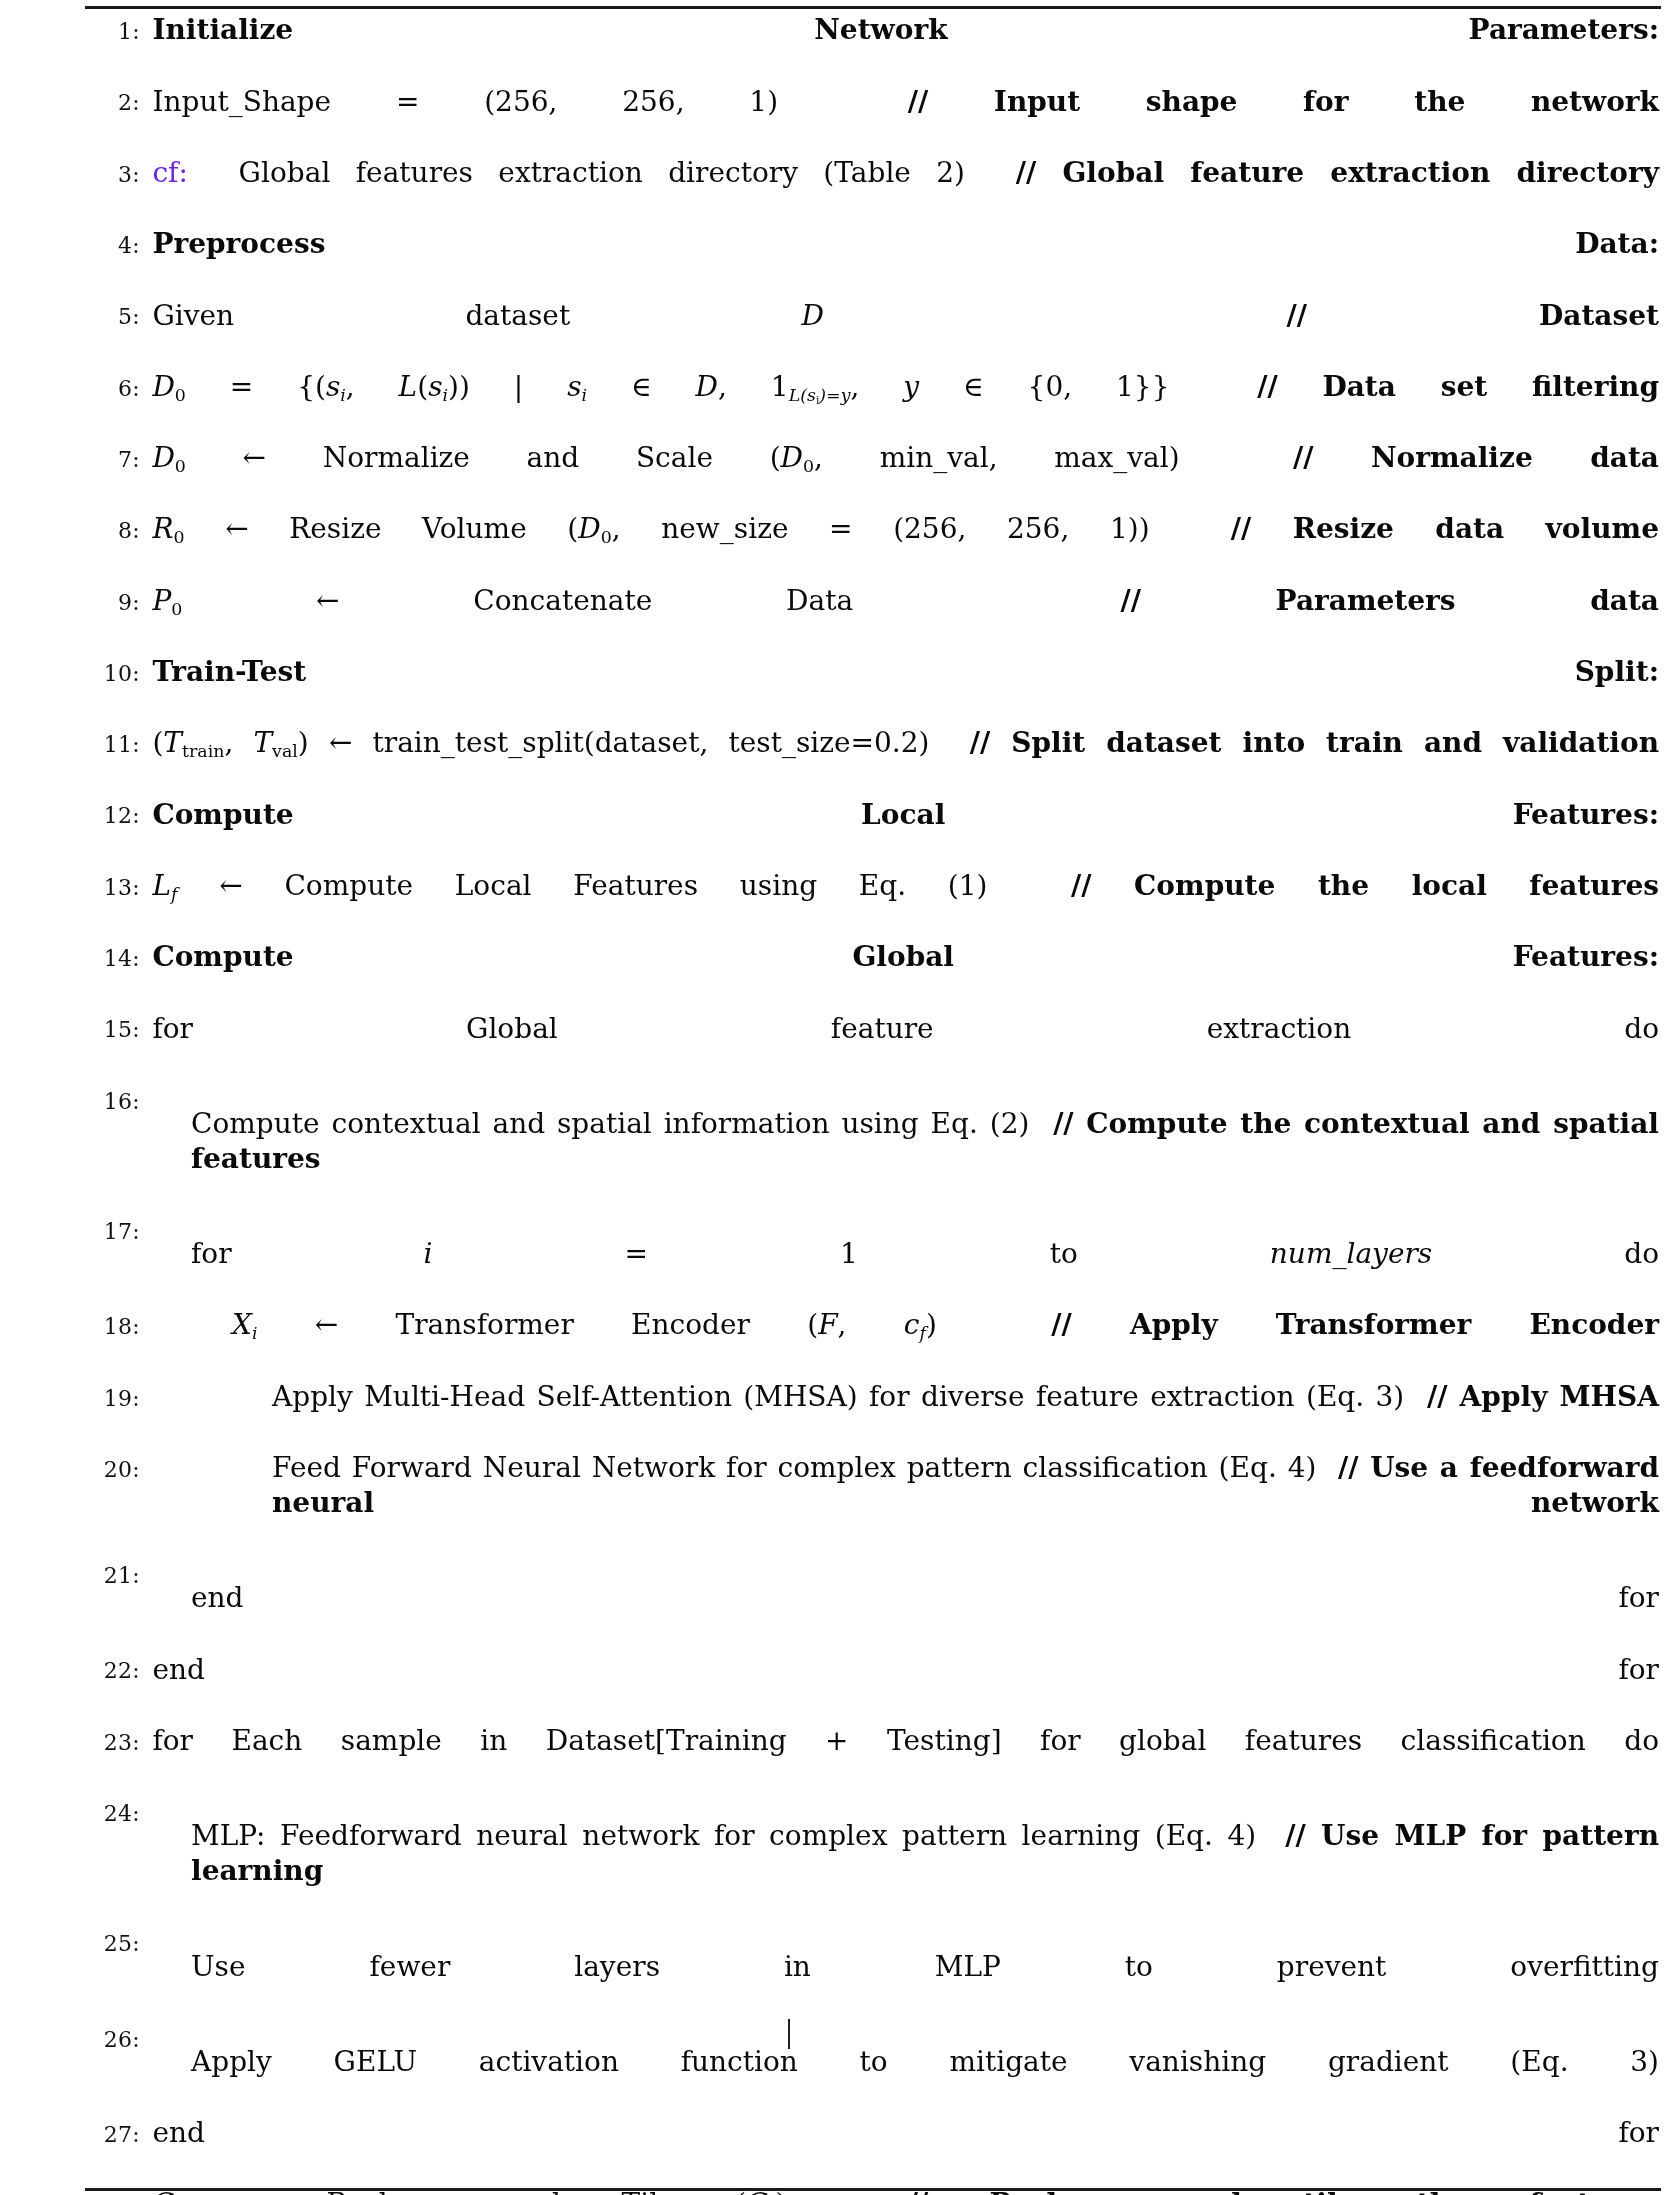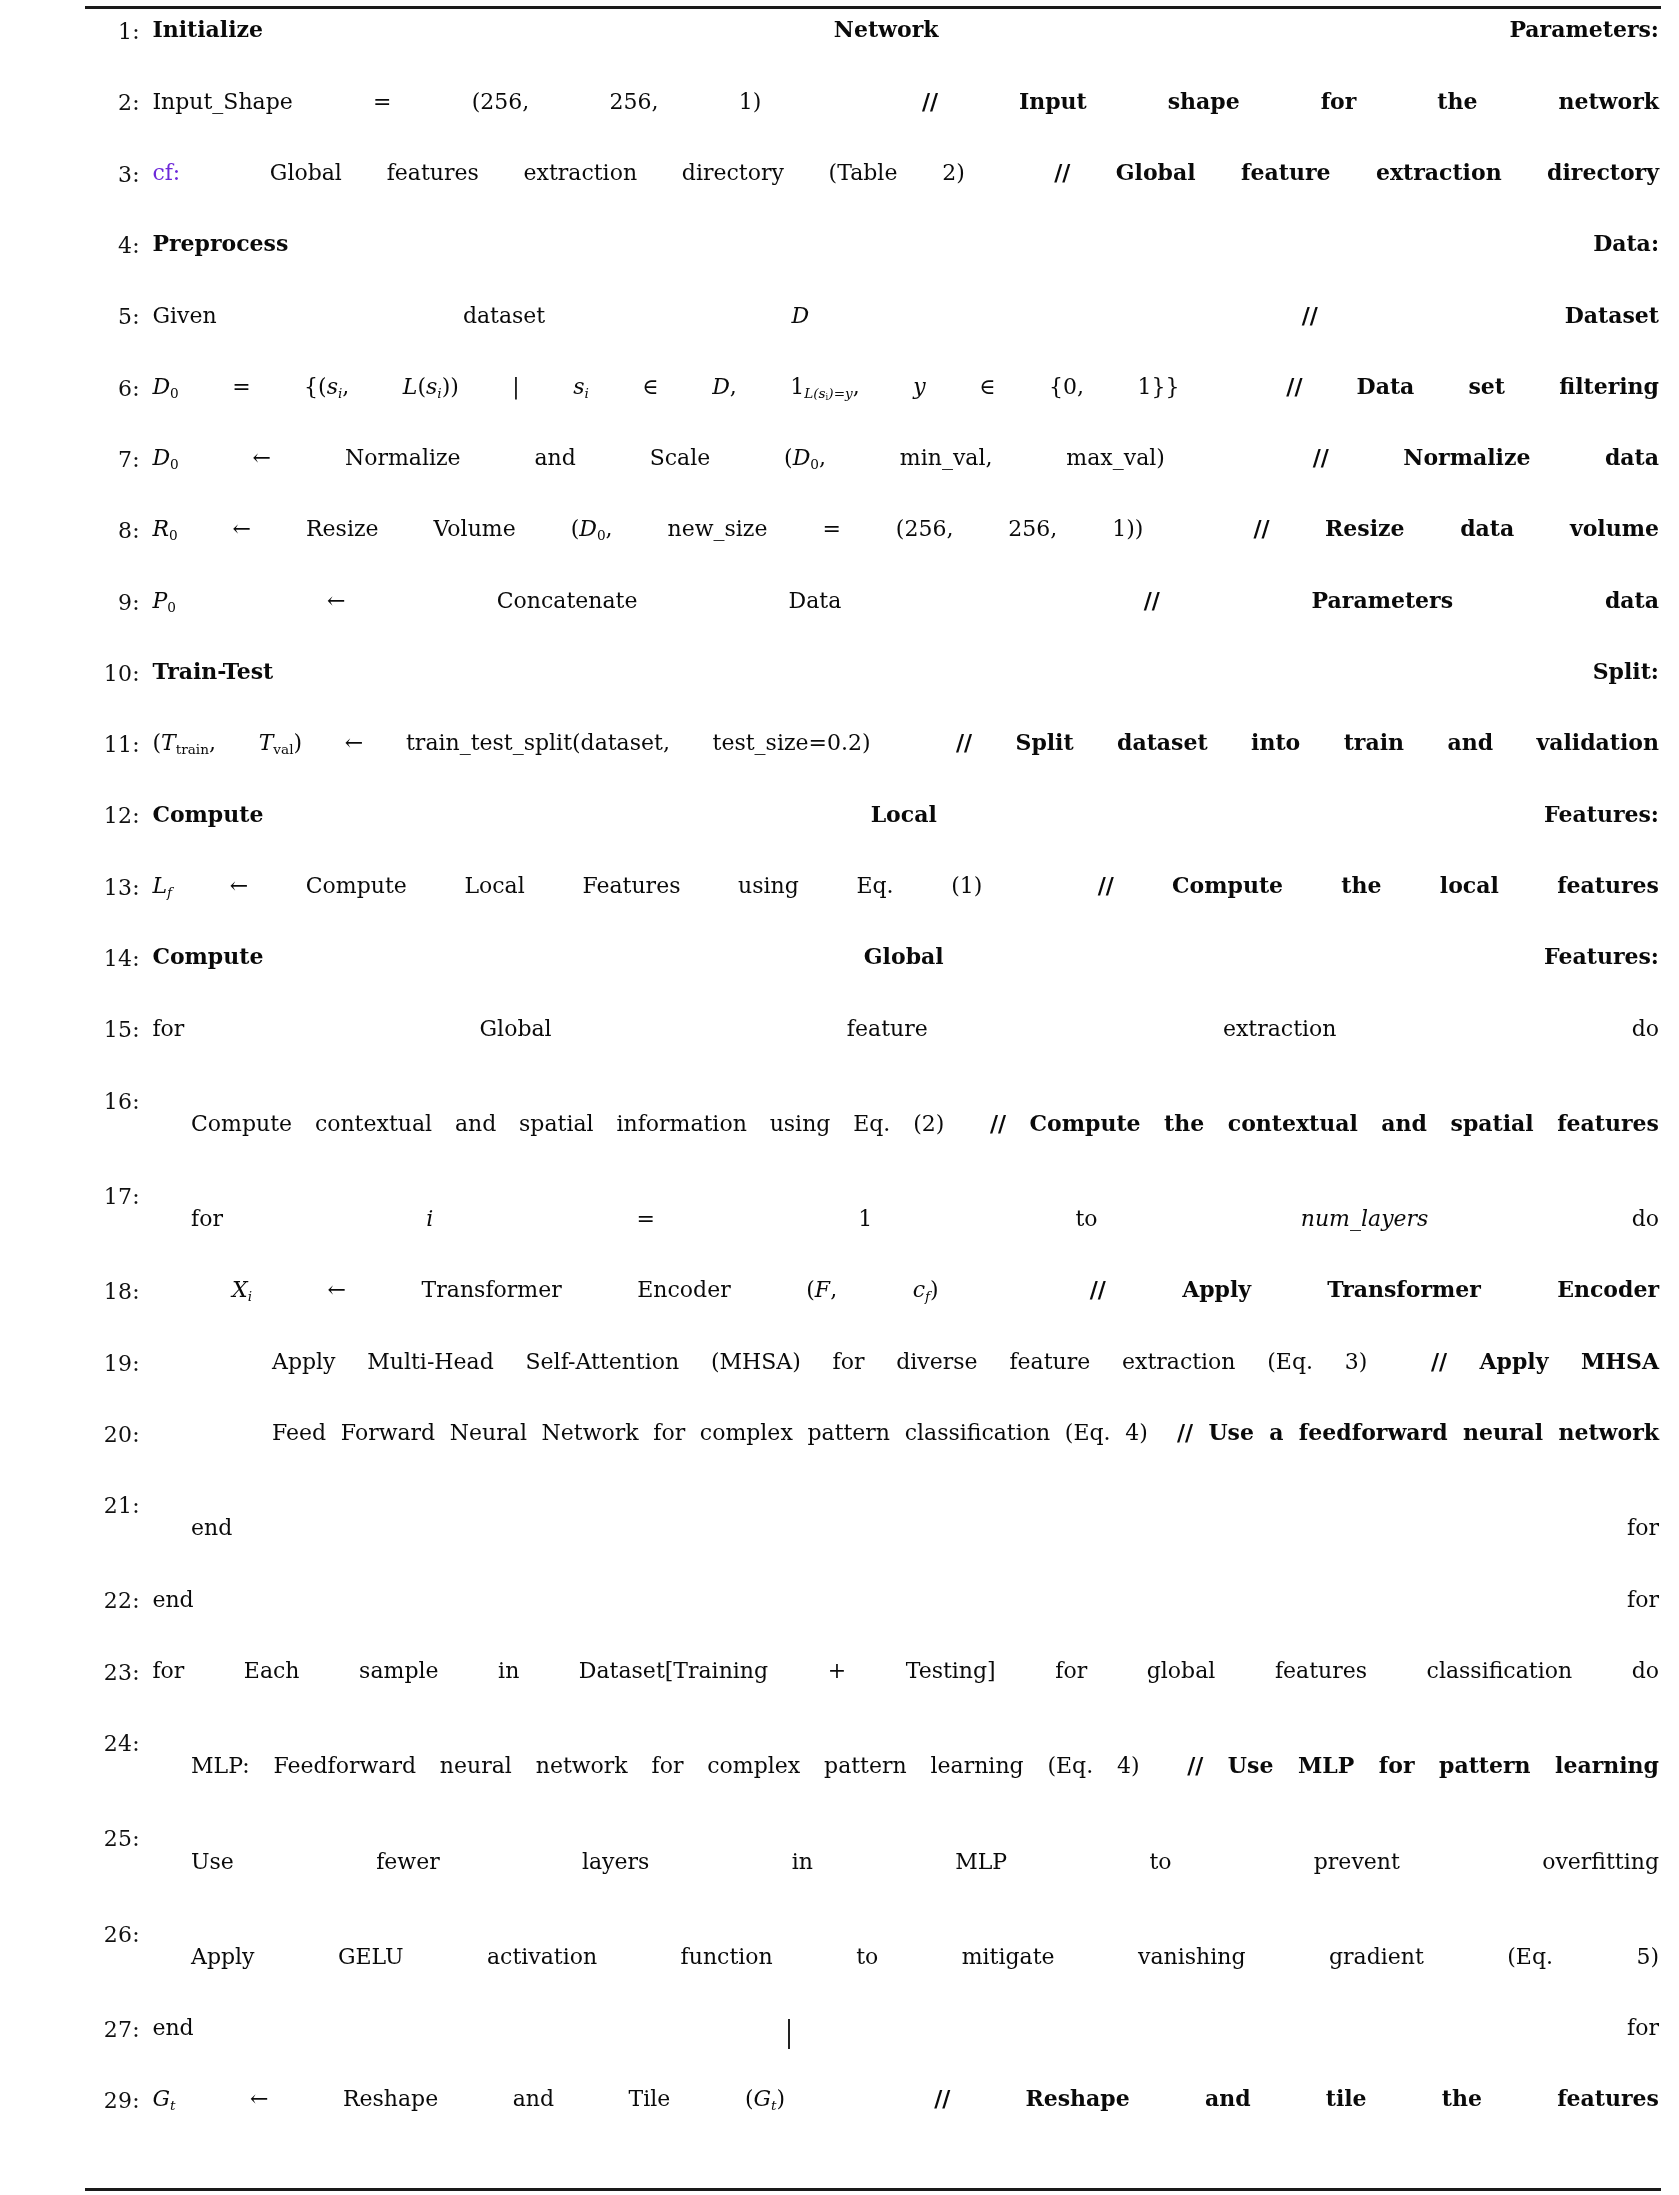--- a/index.html
+++ b/index.html
@@ -68,21 +68,21 @@
     padding-top: 1.8px;
     color: #111;
     letter-spacing: 0.3px;
     font-family: "DejaVu Serif", "Liberation Serif", serif;
     user-select: none;
   }
 
   .line-body {
     flex: 1 1 auto;
     min-width: 0;
-    font-size: 22px;
+    font-size: 28px;
     line-height: 35px;
     text-align: justify;
     text-justify: inter-word;
     padding-left: 12.4px;
     hyphens: manual;
     word-spacing: 0.4px;
   }
   
   .line-body::after {
     content: "";
@@ -245,21 +245,21 @@
       <div class="algo-line ind1">
         <div class="line-no">24:</div>
         <div class="line-body">MLP: Feedforward neural network for complex pattern learning (Eq. 4)&nbsp; <span class="cmt">// Use MLP for pattern learning</span></div>
       </div>
       <div class="algo-line ind1">
         <div class="line-no">25:</div>
         <div class="line-body">Use fewer layers in MLP to prevent overfitting</div>
       </div>
       <div class="algo-line ind1">
         <div class="line-no">26:</div>
-        <div class="line-body">Apply GELU activation function to mitigate vanishing gradient (Eq. 5)</div>
+        <div class="line-body">Apply GELU activation function to mitigate vanishing gradient (Eq. 3)</div>
       </div>
       <div class="algo-line">
         <div class="line-no">27:</div>
         <div class="line-body"><span class="kw">end for</span></div>
       </div>
       <div class="algo-line">
         <div class="line-no">29:</div>
         <div class="line-body"><span class="mathvar">G<sub class="it-sub">t</sub></span> <span class="sym">←</span> Reshape and Tile (<span class="mathvar">G<sub class="it-sub">t</sub></span>)&nbsp; <span class="cmt">// Reshape and tile the features</span></div>
       </div>
     </div>

